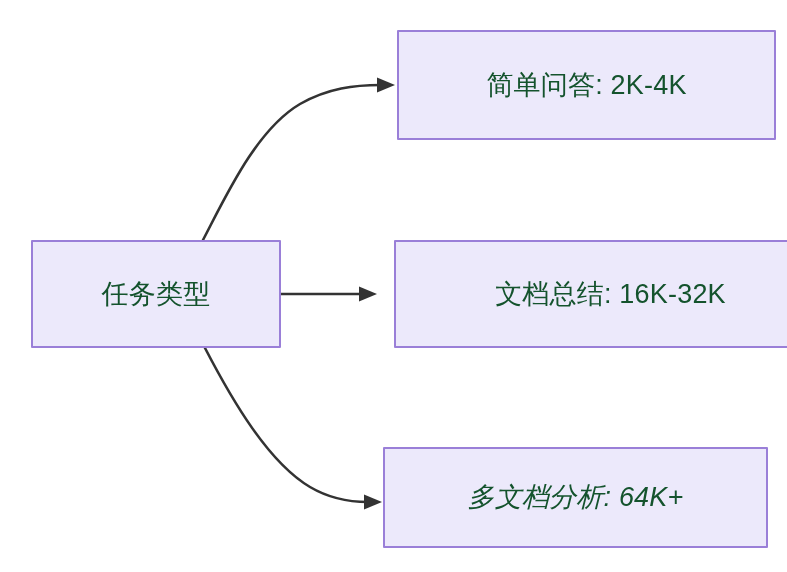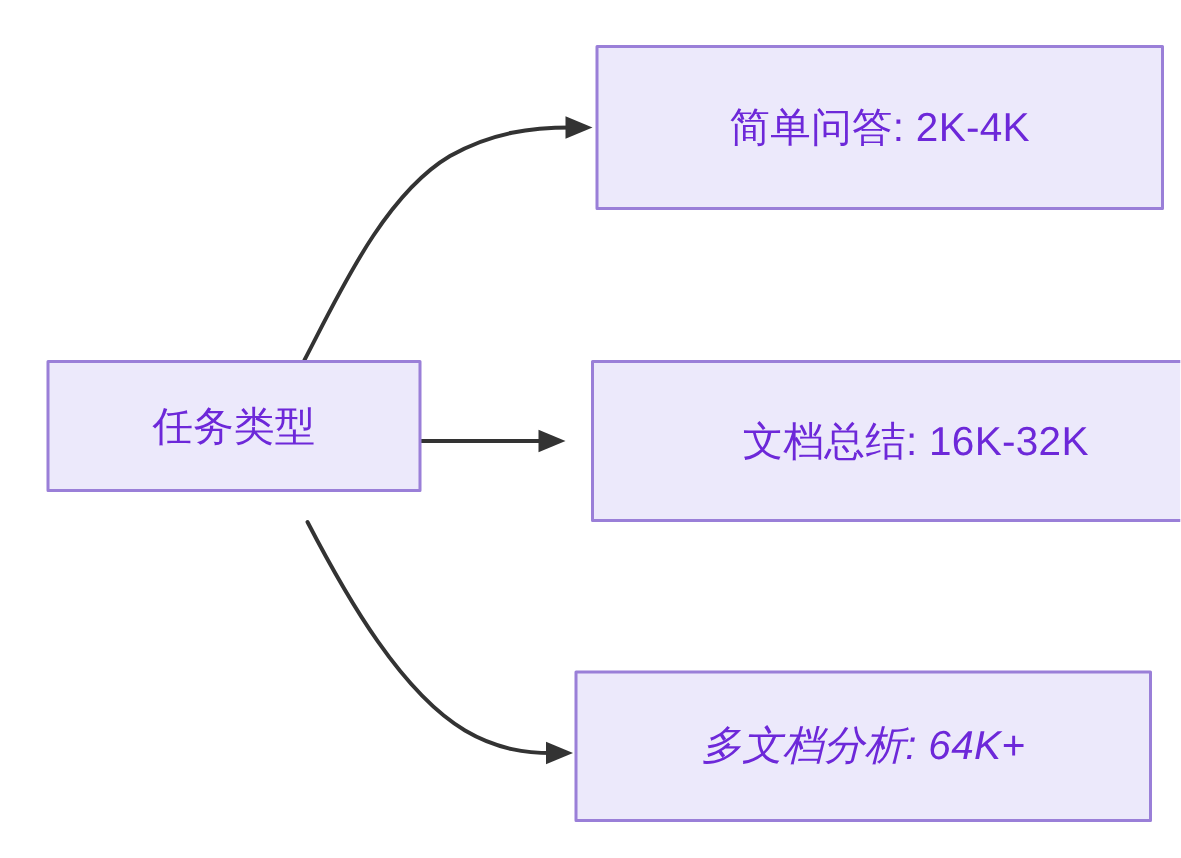--- a/index.html
+++ b/index.html
@@ -30,32 +30,32 @@
     box-sizing: border-box;
     background: #ece9fb;
     border: 2px solid #9a7fd8;
     border-radius: 1px;
     display: flex;
     align-items: center;
     justify-content: center;
     z-index: 2;
   }
   .node-label {
-    color: #6d28d9;
+    color: #14532d;
     font-size: 27px;
     line-height: 1.2;
     letter-spacing: 0.2px;
     white-space: nowrap;
     text-align: center;
   }
   #node-source {
     left: 31px;
     top: 240px;
     width: 250px;
-    height: 88px;
+    height: 108px;
   }
   #node-simple-qa {
     left: 397px;
     top: 30px;
     width: 379px;
     height: 110px;
   }
   #node-doc-summary {
     left: 394px;
     top: 240px;

